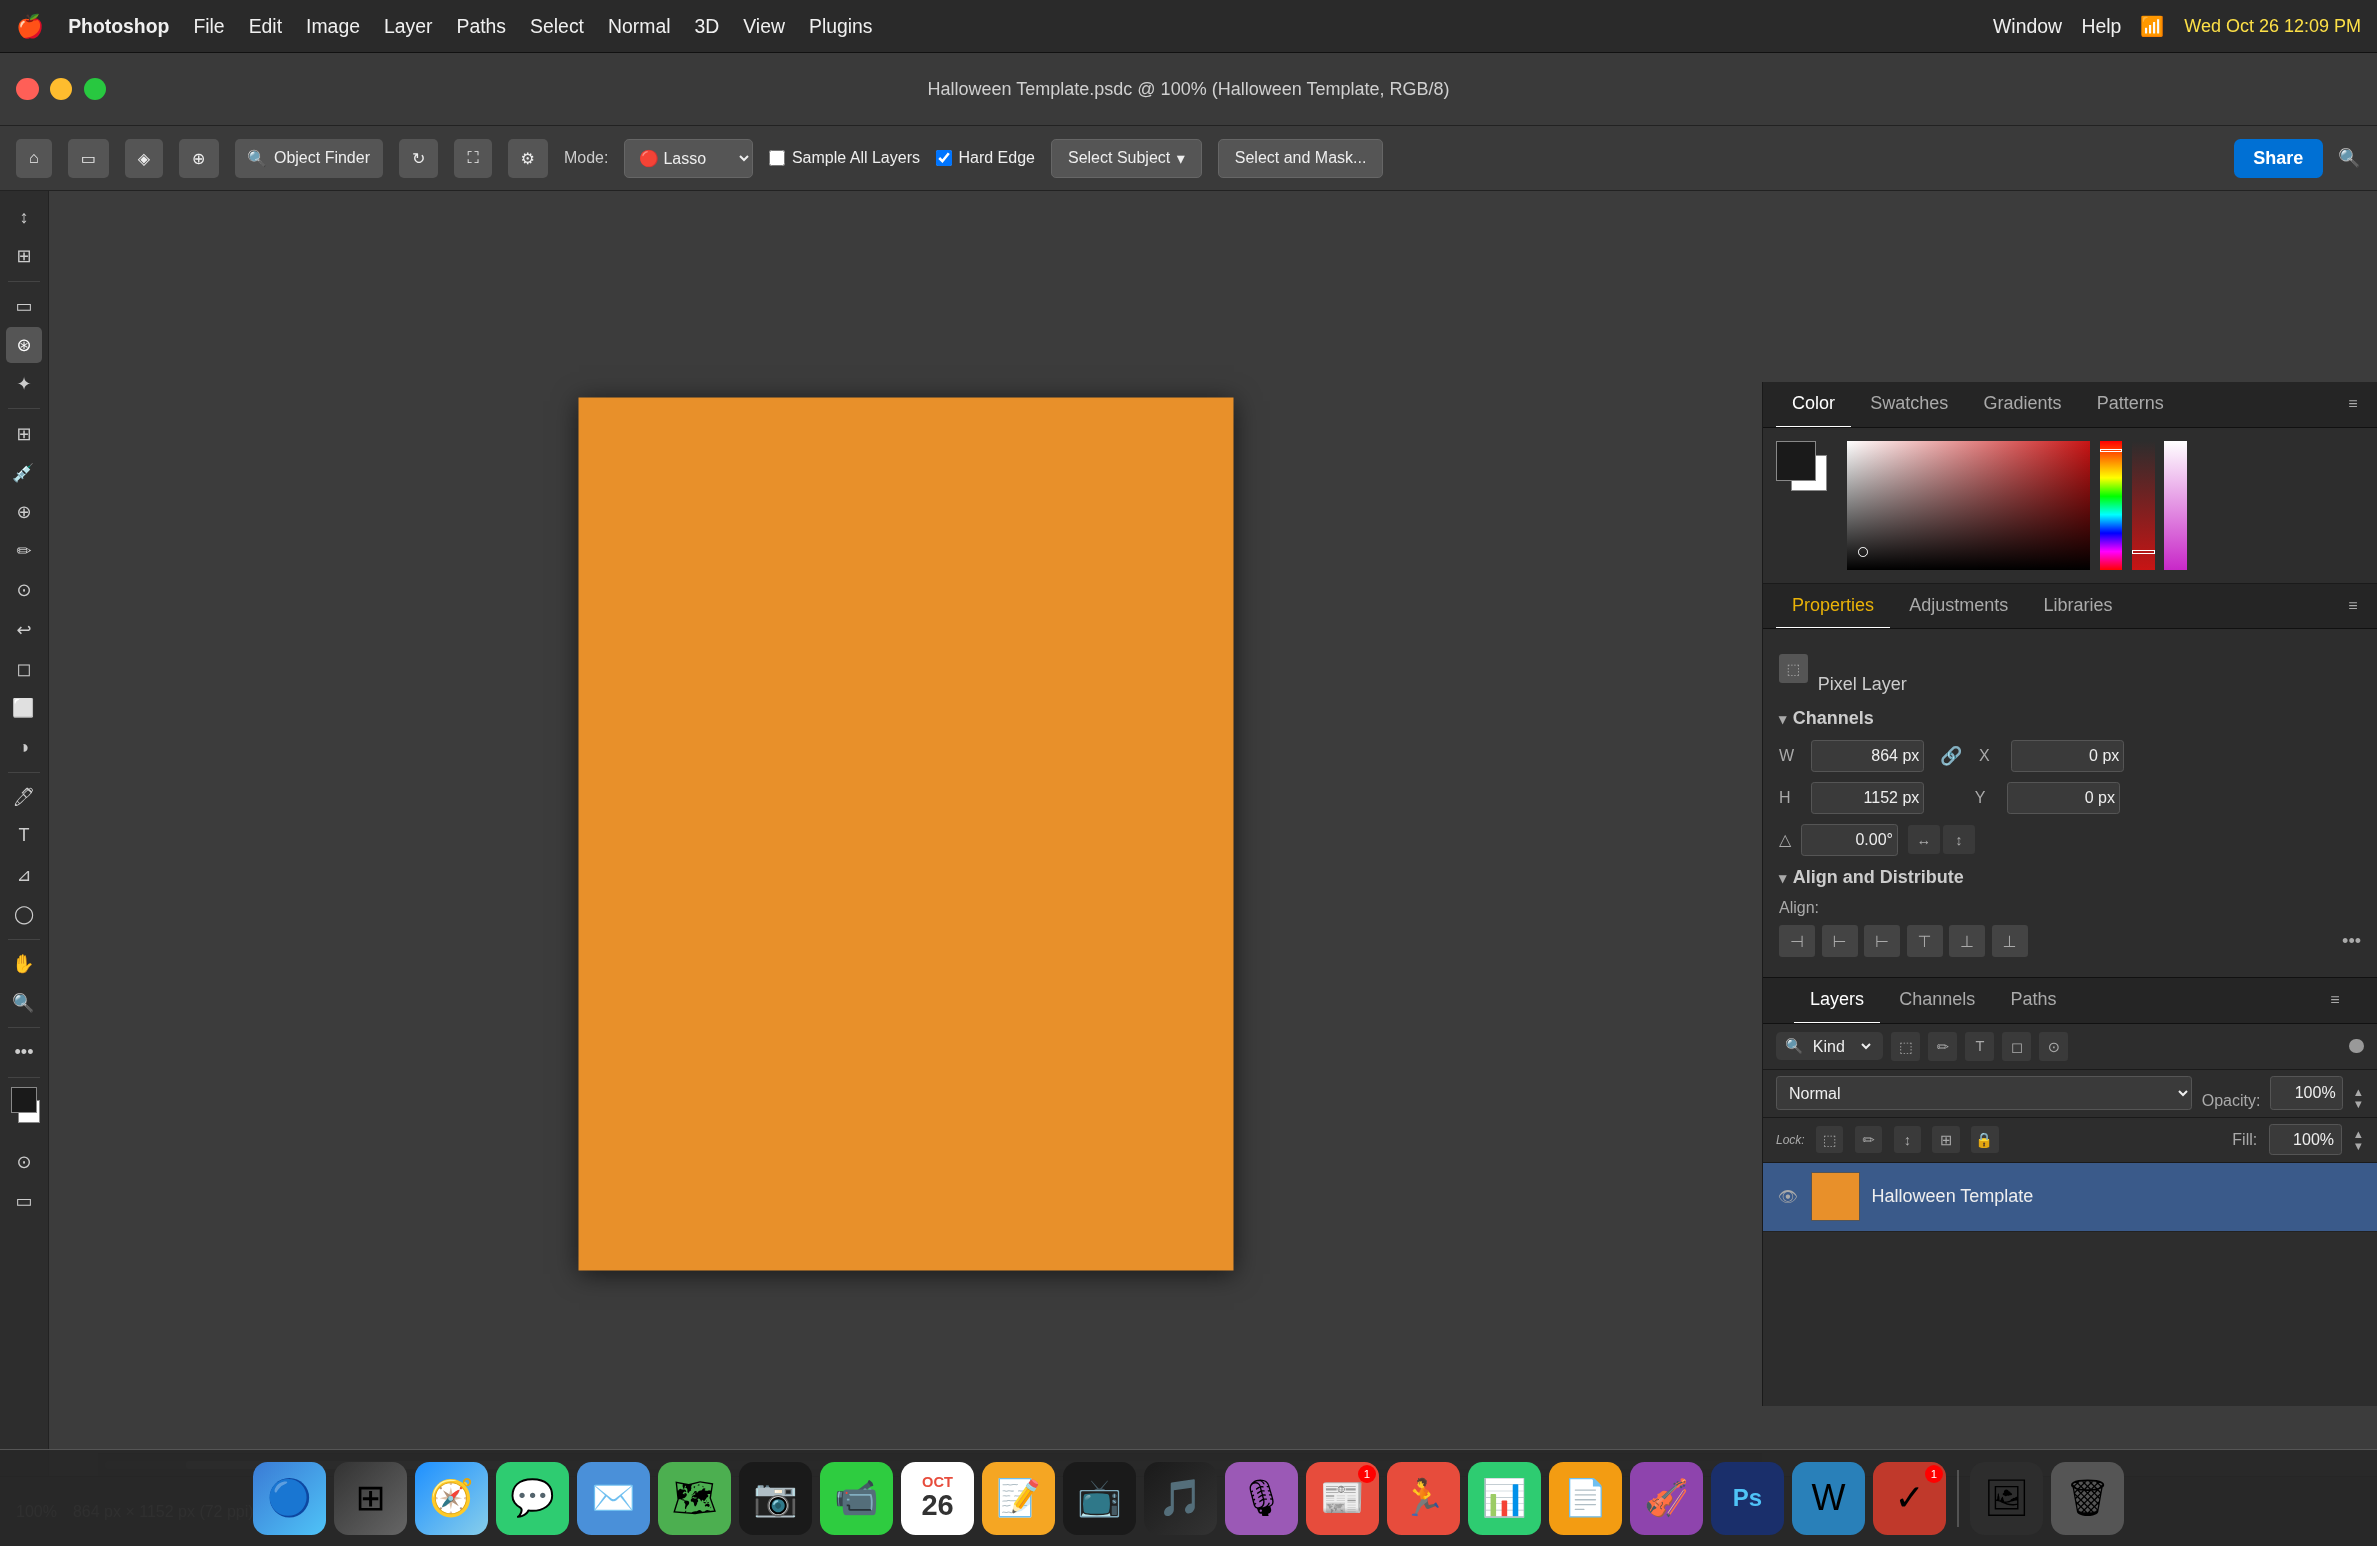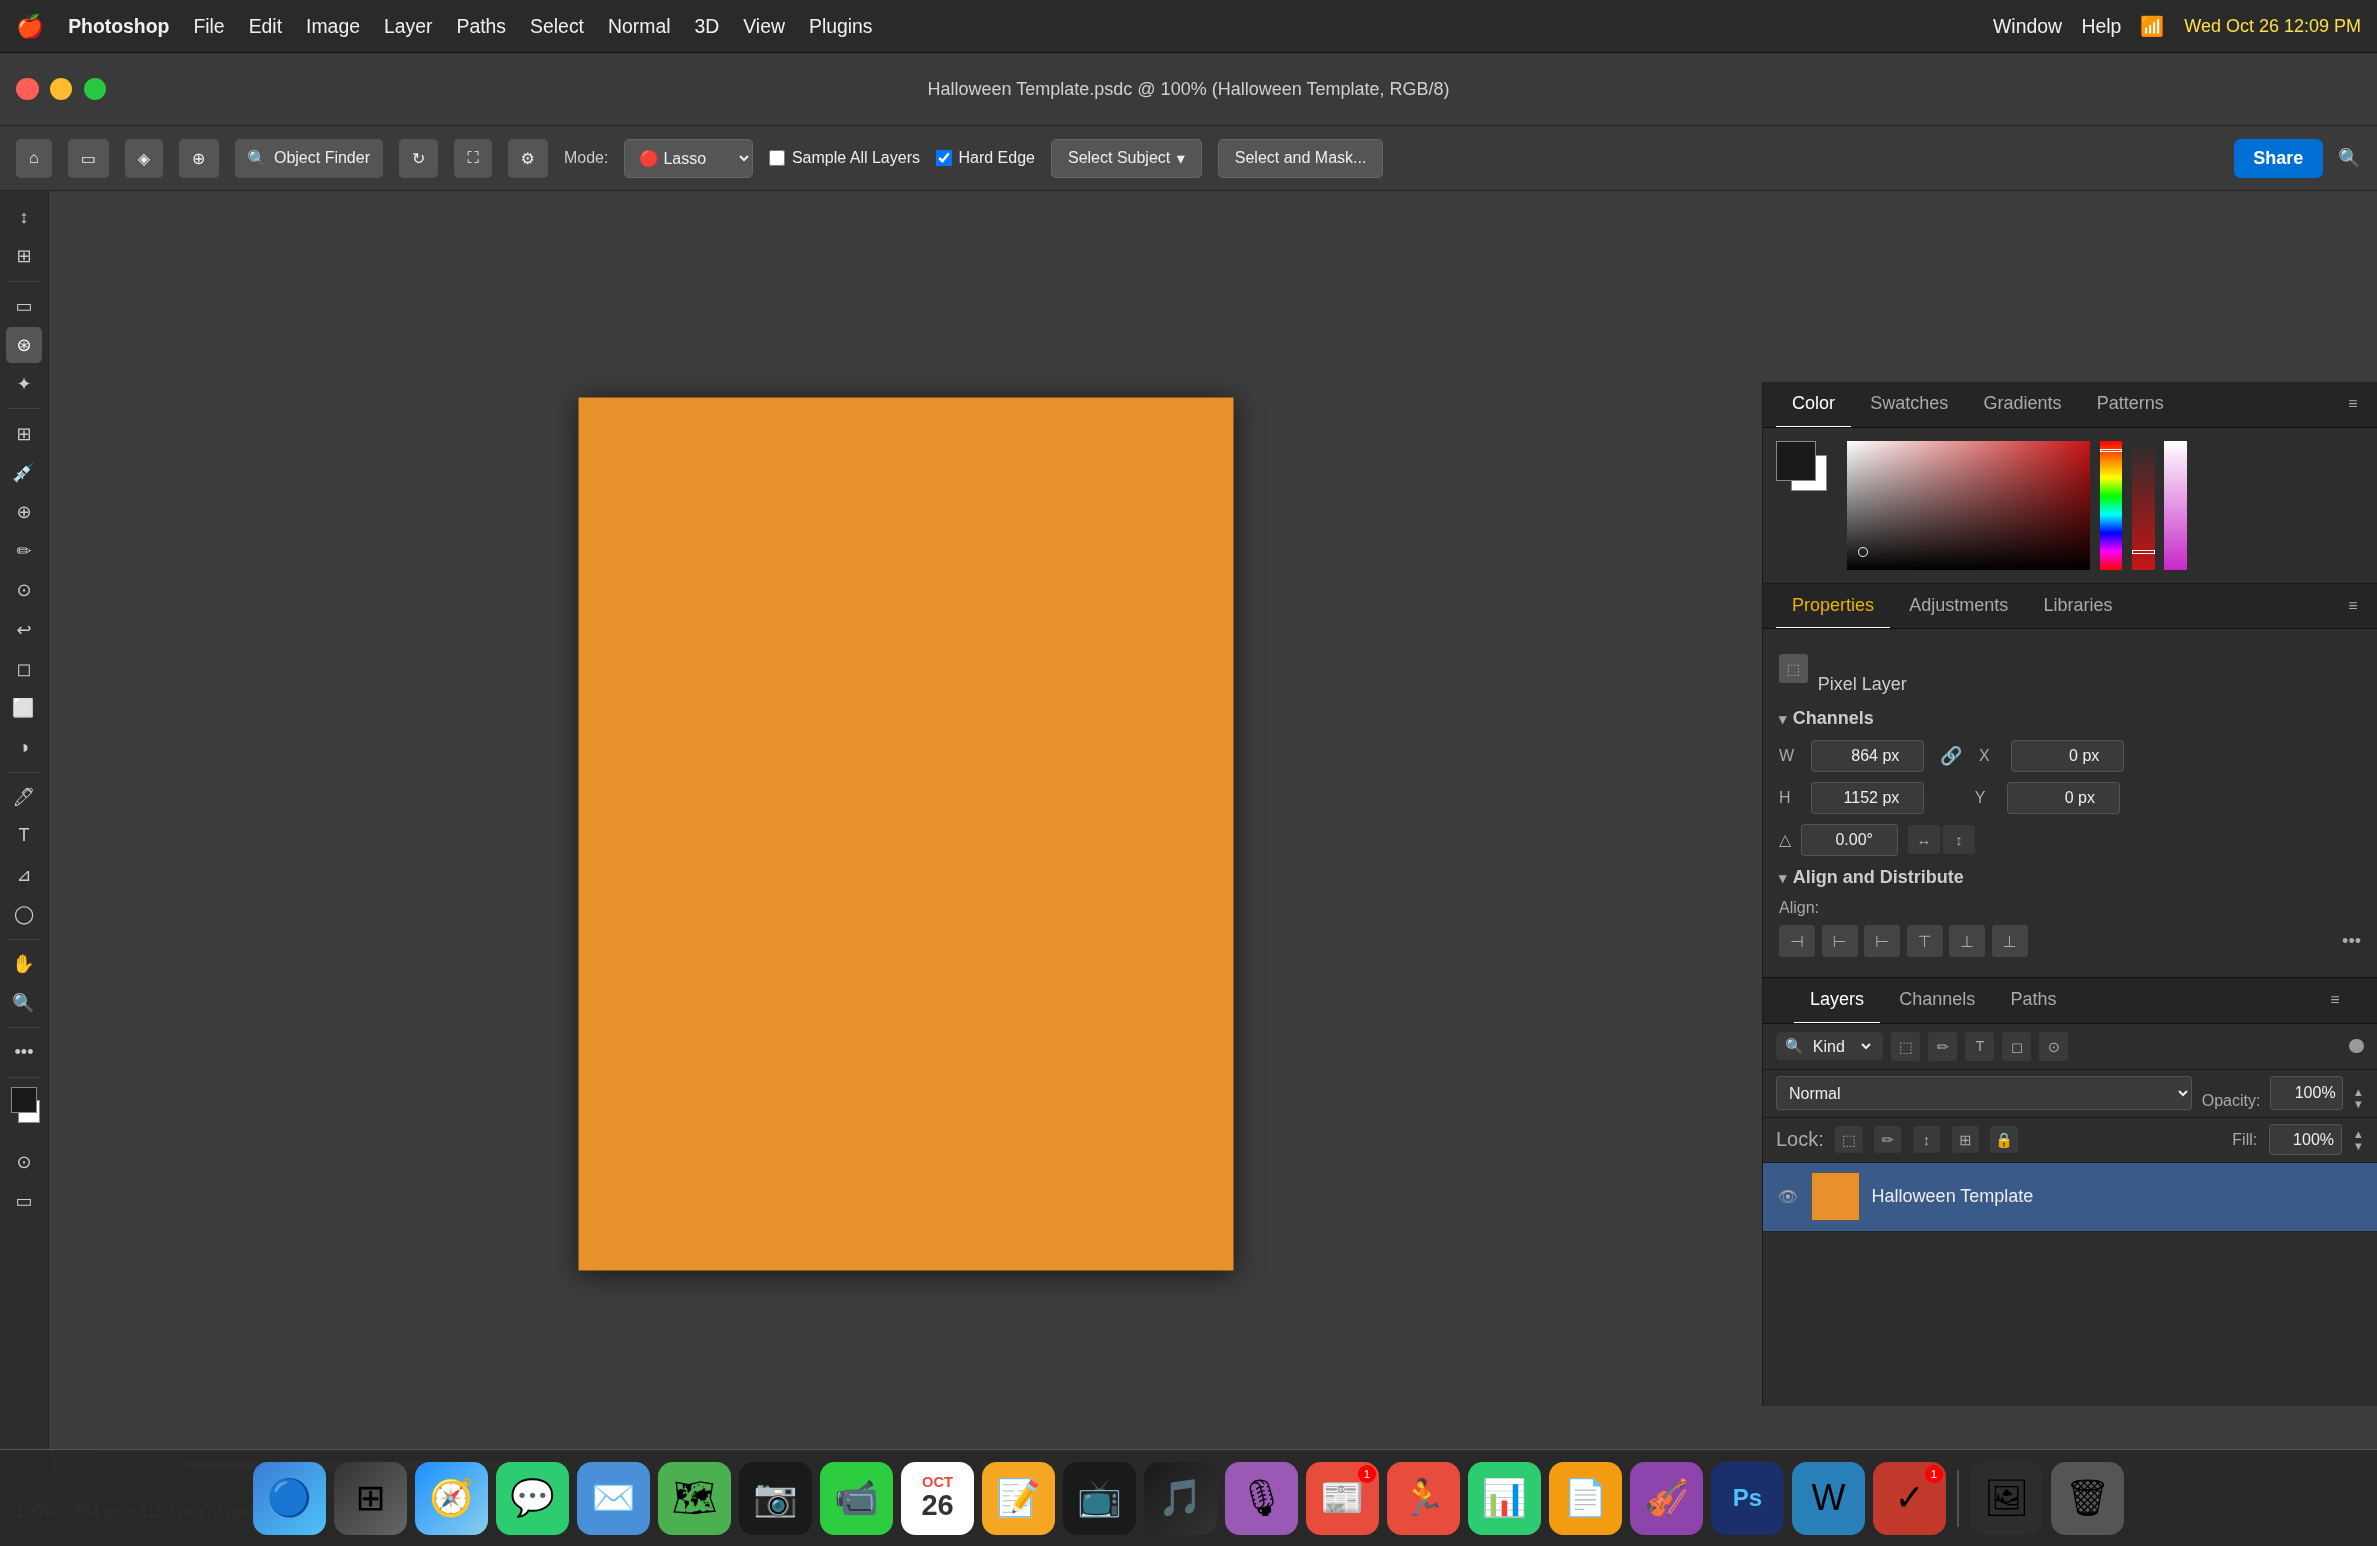--- a/index.html
+++ b/index.html
@@ -161,21 +161,21 @@
     .props-section-header {
       display: flex; align-items: center; gap: 6.5px; margin-bottom: 11.3px;
       font-size: 18px; font-weight: 600; color: #ccc;
     }
     .props-section-header .chevron { font-size: 14.6px; color: #aaa; }
     .pixel-layer-row { display: flex; align-items: center; gap: 9.7px; margin-bottom: 13px; }
     .pixel-layer-icon { width: 29px; height: 29px; background: #555; border-radius: 3.2px; display: flex; align-items: center; justify-content: center; color: #aaa; font-size: 14.6px; }
     .pixel-layer-label { font-size: 18px; color: #ccc; margin-top: 32px; }
     .transform-input {
       width: 113px; height: 32px; background: #3a3a3a; border: 0.8px solid #555;
-      border-radius: 3.2px; color: #eee; font-size: 16px; padding: 0 24px; text-align: right;
+      border-radius: 3.2px; color: #eee; font-size: 16px; padding: 0 4px; text-align: right;
     }
 
     .align-section { margin-top: 11.3px; }
     .align-label { font-size: 16px; color: #aaa; margin-bottom: 8px; }
     .align-row { display: flex; align-items: center; gap: 6.5px; margin-bottom: 6.5px; }
     .align-btn { width: 36px; height: 32px; background: #444; border: none; border-radius: 3.2px; color: #aaa; font-size: 16px; cursor: pointer; display: flex; align-items: center; justify-content: center; }
     .more-btn { font-size: 18px; color: #aaa; cursor: pointer; margin-left: auto; }
 
     
     .layers-panel {
@@ -216,21 +216,21 @@
     .opacity-input {
       width: 73px; height: 34px; background: #3a3a3a; border: 0.8px solid #555; border-radius: 3.2px;
       color: #eee; font-size: 16px; padding: 0 6.5px; text-align: right;
     }
     .opacity-stepper-btn { background: none; border: none; color: #aaa; font-size: 11.3px; cursor: pointer; }
 
     .lock-row {
       display: flex; align-items: center; padding: 6.5px 13px; gap: 11.3px; background: #2d2d2d;
       border-bottom: 0.8px solid #1a1a1a;
     }
-    .lock-label { font-size: 20px; color: #aaa; }
+    .lock-label { font-size: 12px; color: #aaa; font-style: italic; }
     .lock-icon-btn { width: 27.5px; height: 27.5px; background: #3a3a3a; border: none; border-radius: 3.2px; color: #aaa; font-size: 14.6px; cursor: pointer; display: flex; align-items: center; justify-content: center; }
     .fill-label { font-size: 16px; color: #aaa; margin-left: auto; }
     .fill-input {
       width: 73px; height: 31px; background: #3a3a3a; border: 0.8px solid #555; border-radius: 3.2px;
       color: #eee; font-size: 16px; padding: 0 6.5px; text-align: right;
     }
 
     .layer-item {
       display: flex; align-items: center; padding: 9.7px 13px; gap: 11.3px;
       cursor: pointer; border-bottom: 0.8px solid #222;

